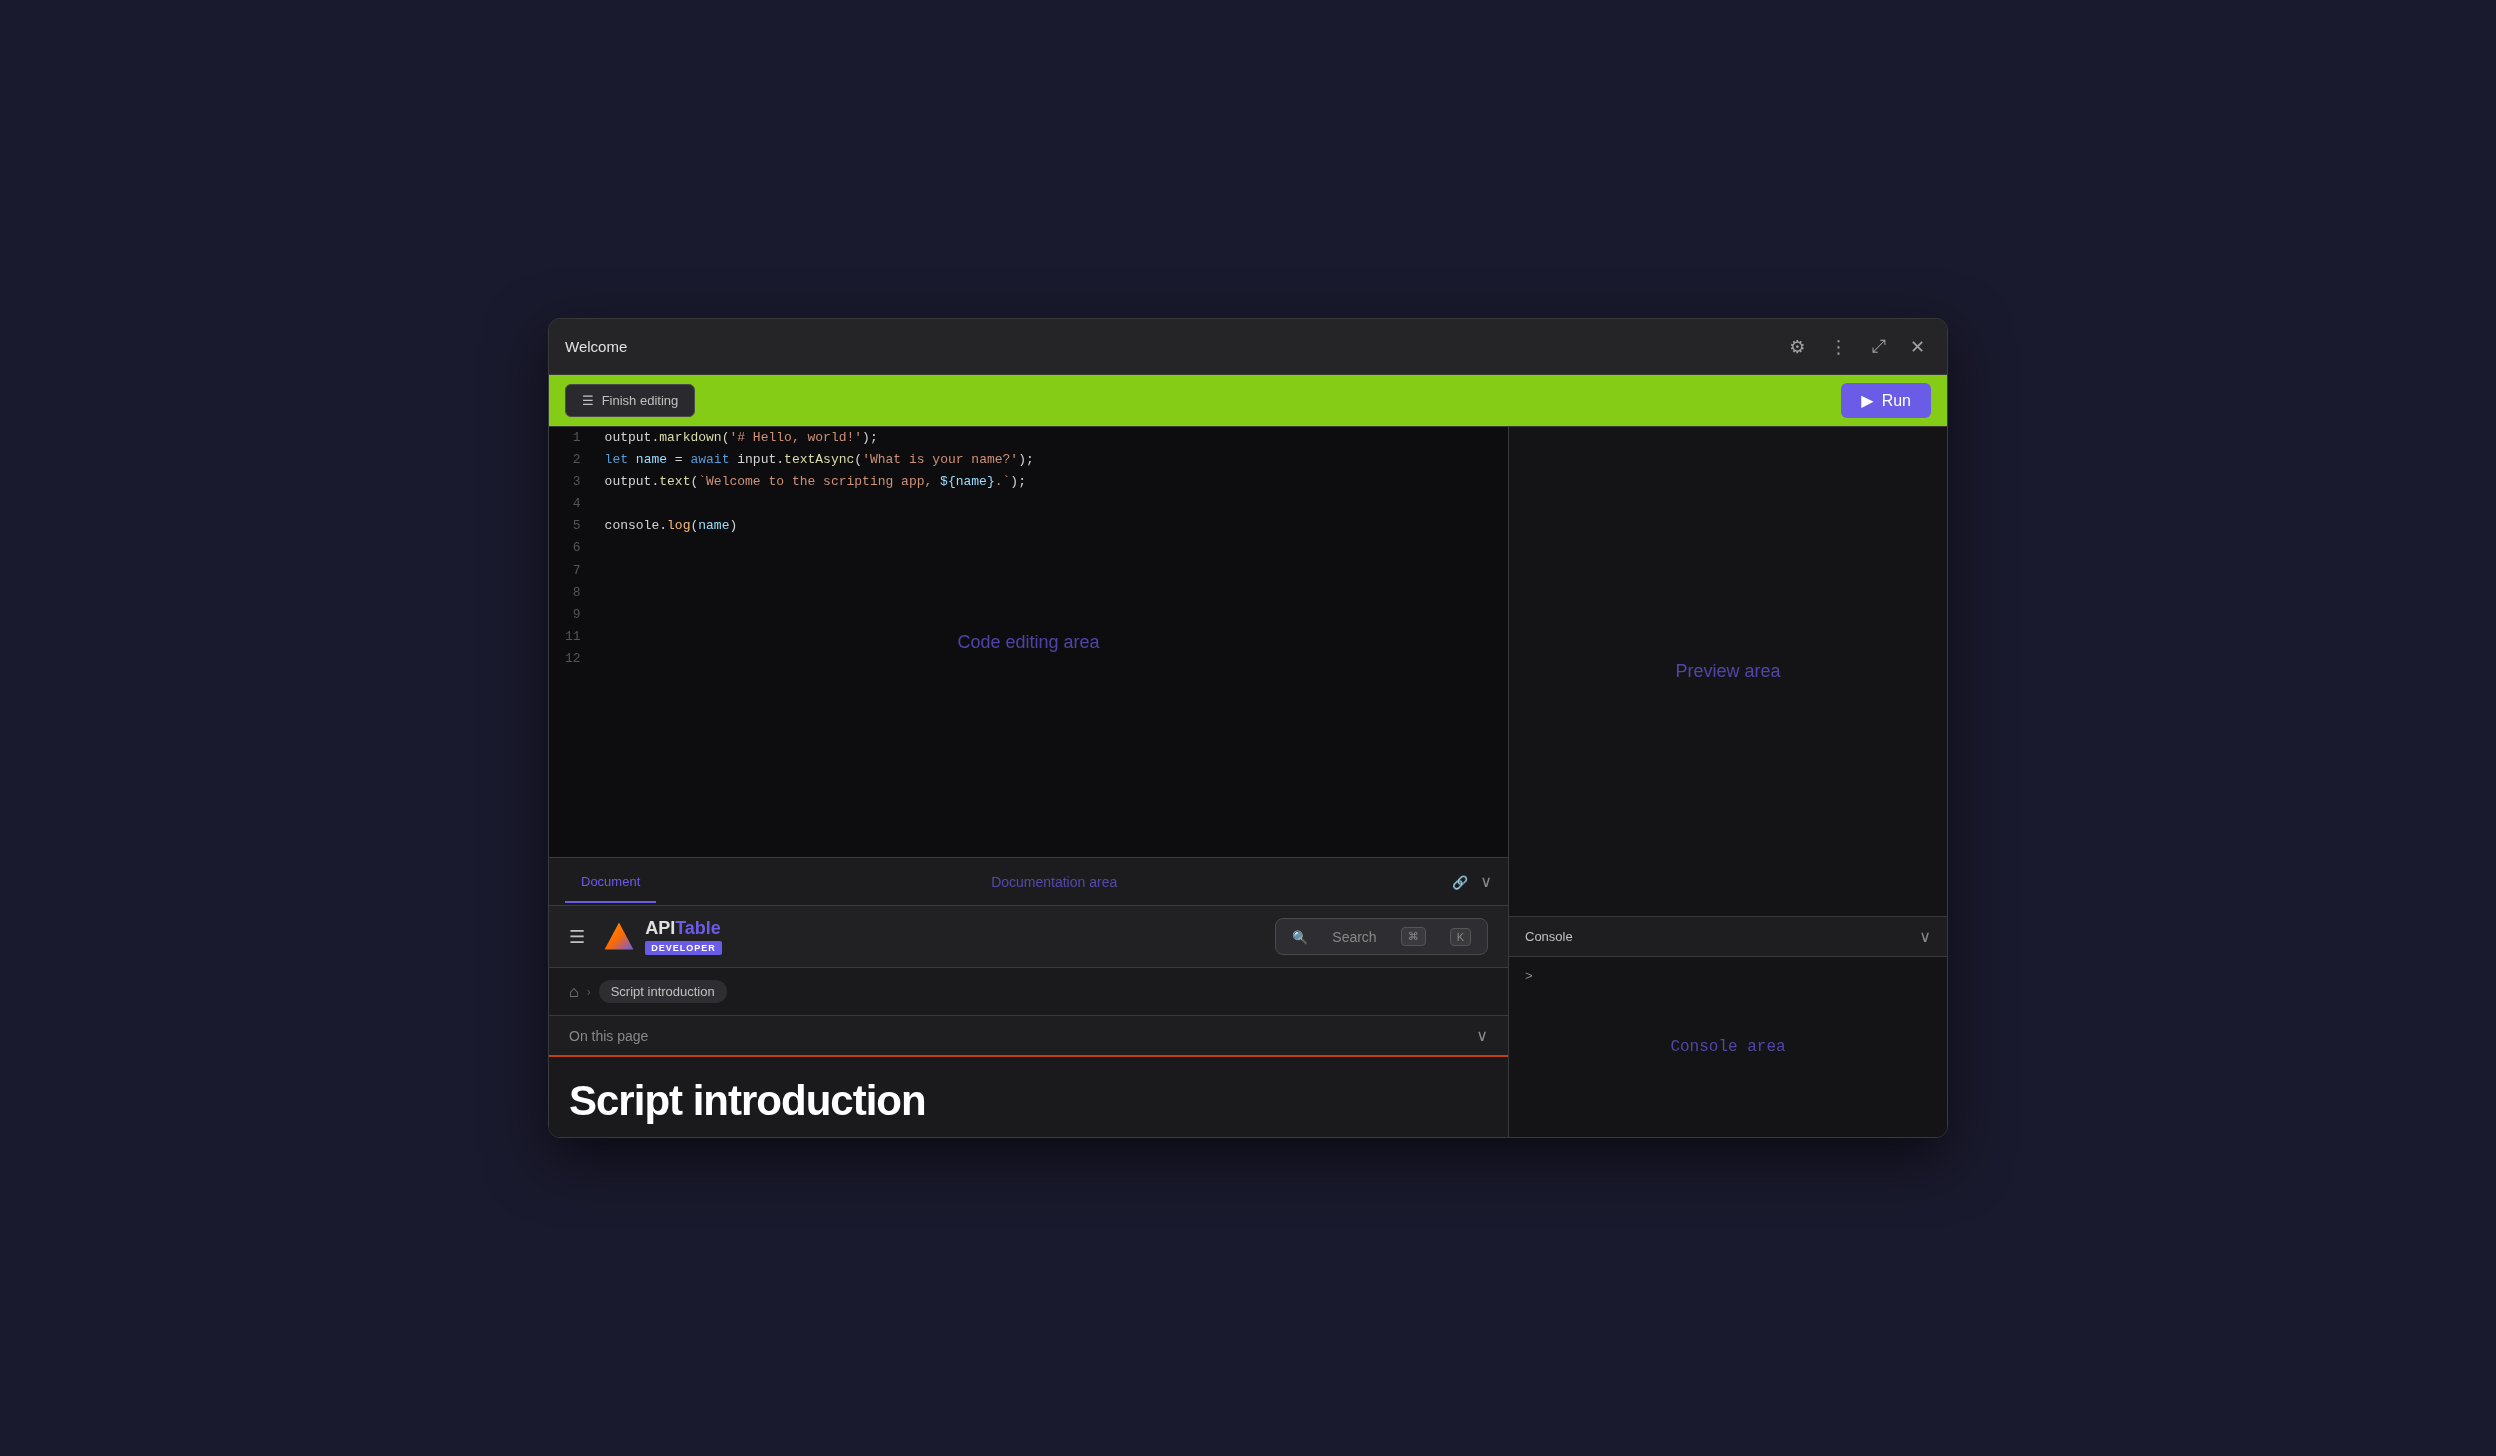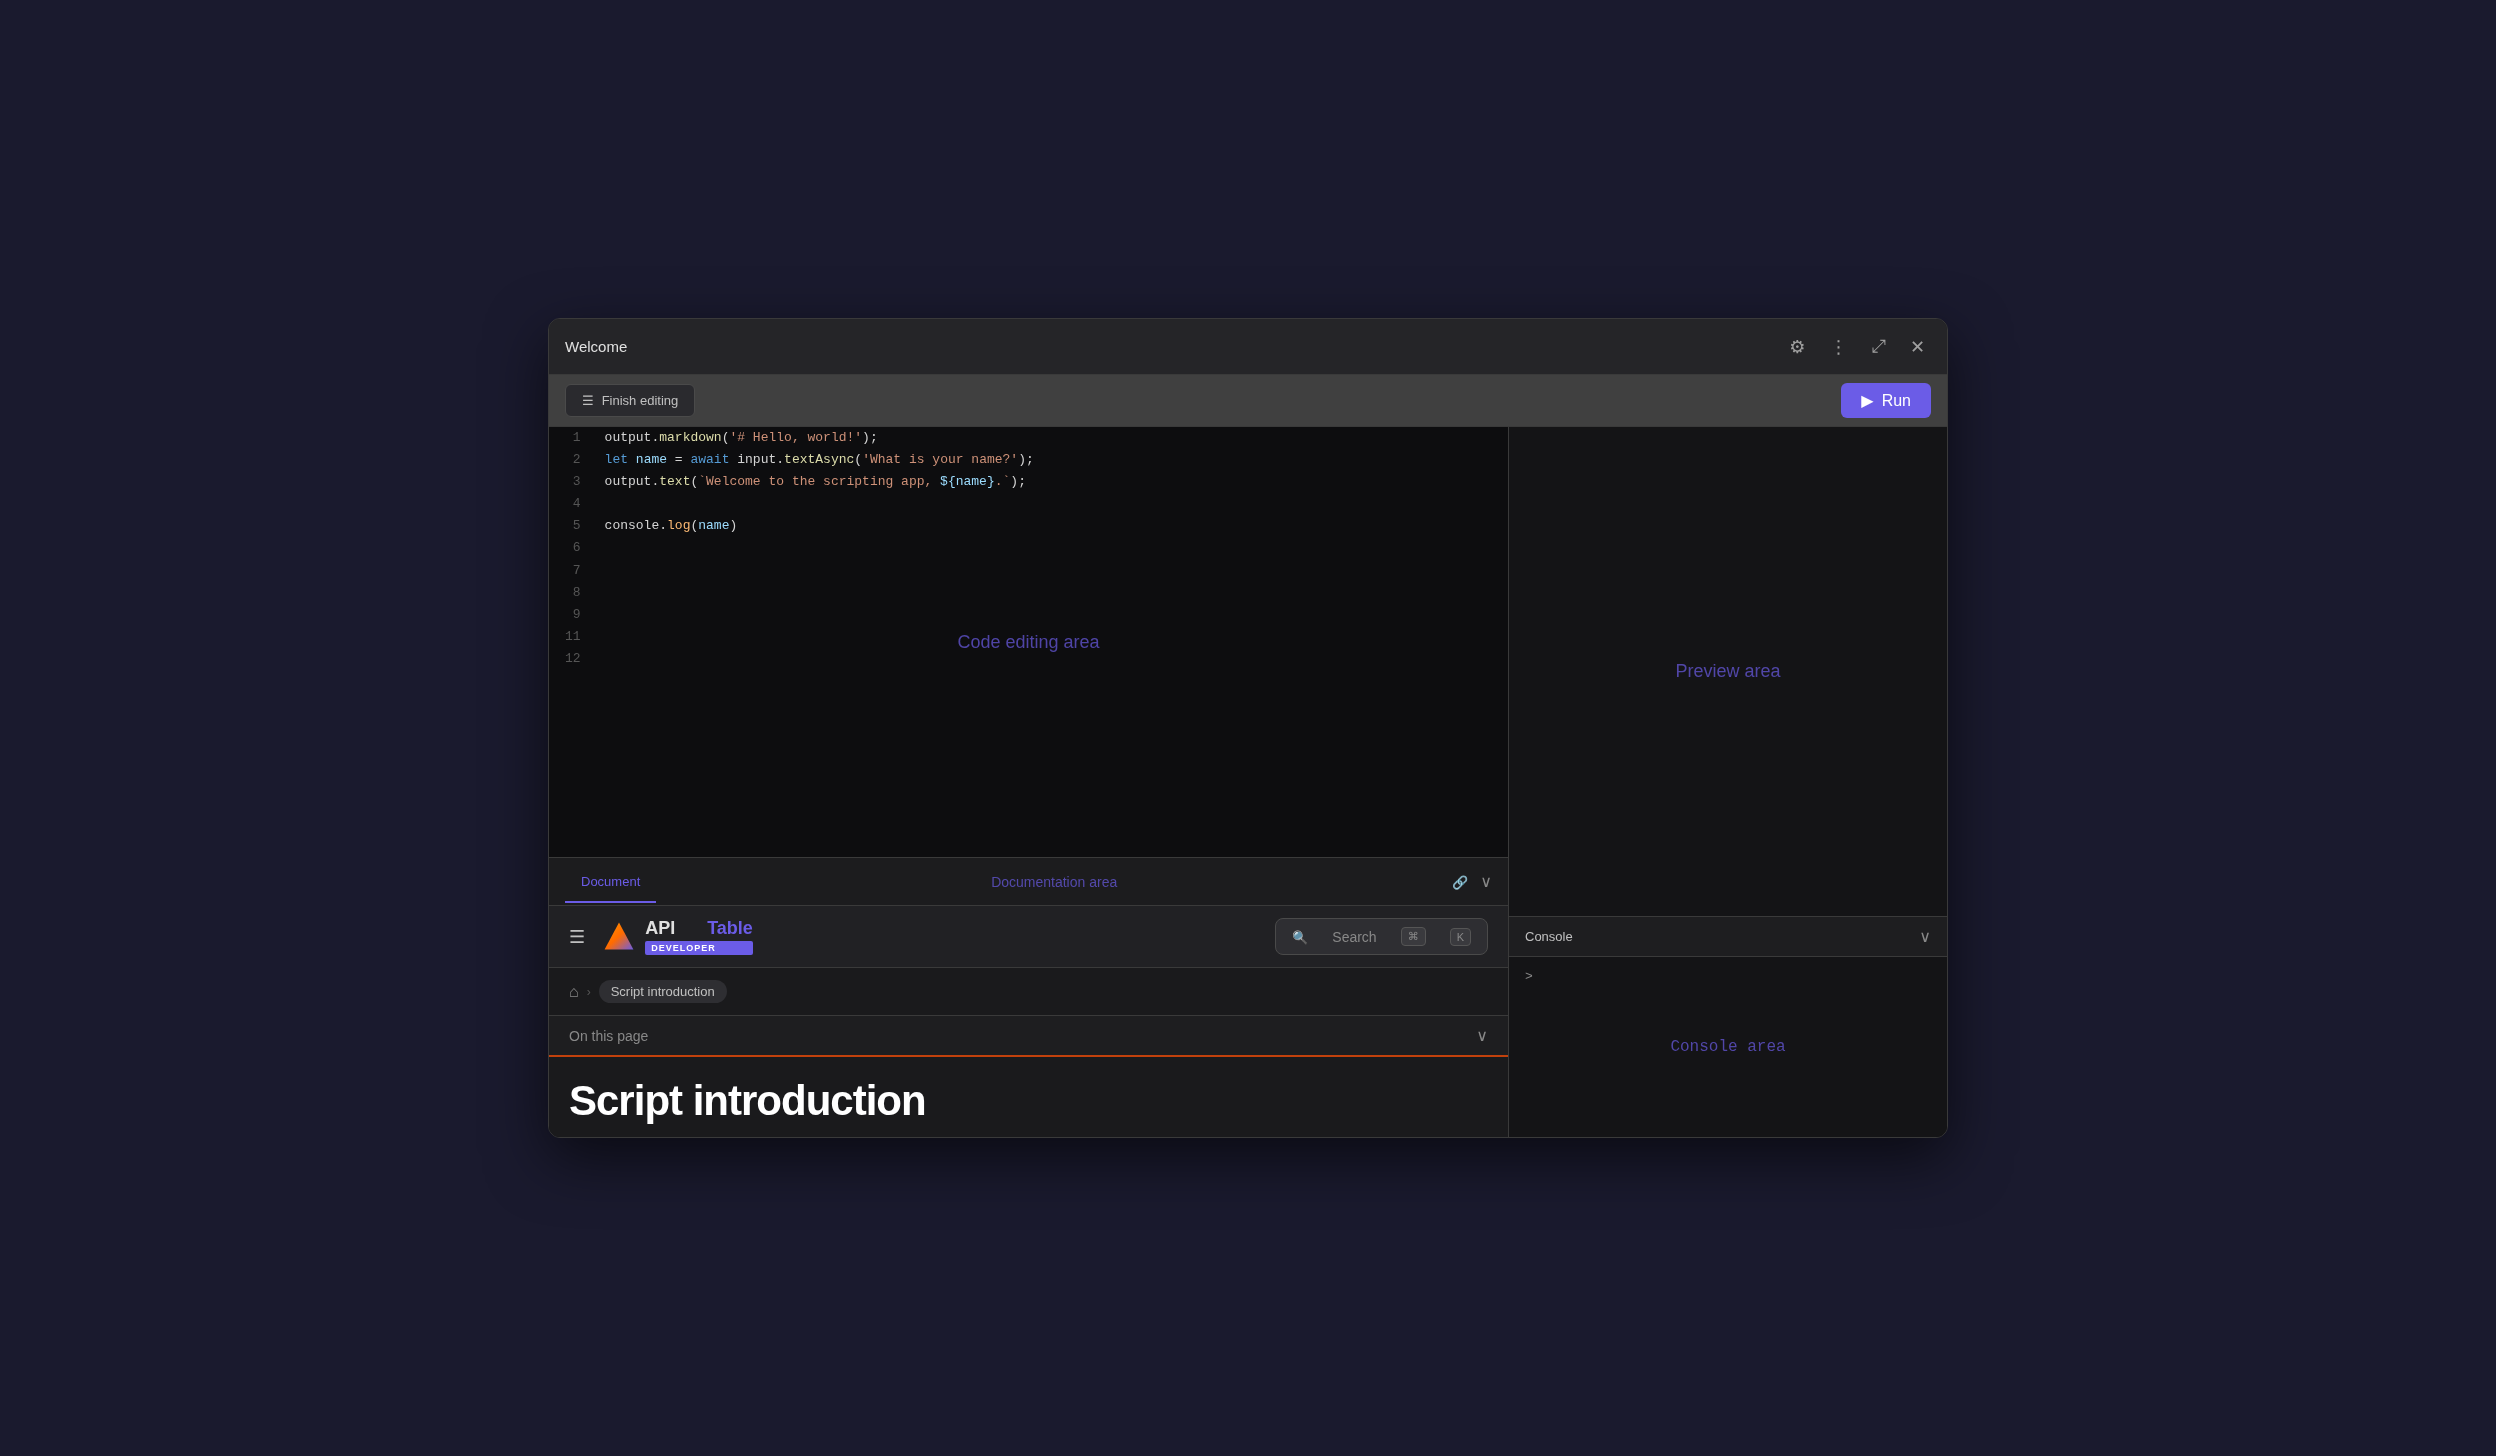--- a/index.html
+++ b/index.html
@@ -58,21 +58,21 @@
       padding: 6px;
       border-radius: 4px;
       display: flex;
       align-items: center;
       justify-content: center;
       font-size: 18px;
     }
 
     
     .toolbar {
-      background: #404040;
+      background: #84cc16;
       height: 52px;
       display: flex;
       align-items: center;
       justify-content: space-between;
       padding: 0 16px;
       border-bottom: 1px solid #3a3a3a;
       flex-shrink: 0;
     }
     .finish-editing-btn {
       background: #2a2a2e;
@@ -235,21 +235,21 @@
     }
     .logo-triangle {
       width: 36px;
       height: 36px;
     }
     .logo-text {
       display: flex;
       flex-direction: column;
     }
     .logo-api { color: #e0e0e0; font-size: 18px; font-weight: 600; }
-    .logo-table { color: #6b5ce7; font-size: 18px; font-weight: 600; margin-left: 32px; }
+    .logo-table { color: #6b5ce7; font-size: 18px; font-weight: 600; }
     .logo-developer {
       background: #6b5ce7;
       color: white;
       font-size: 9px;
       font-weight: 700;
       padding: 2px 6px;
       border-radius: 2px;
       letter-spacing: 1px;
       margin-top: 2px;
       display: inline-block;

